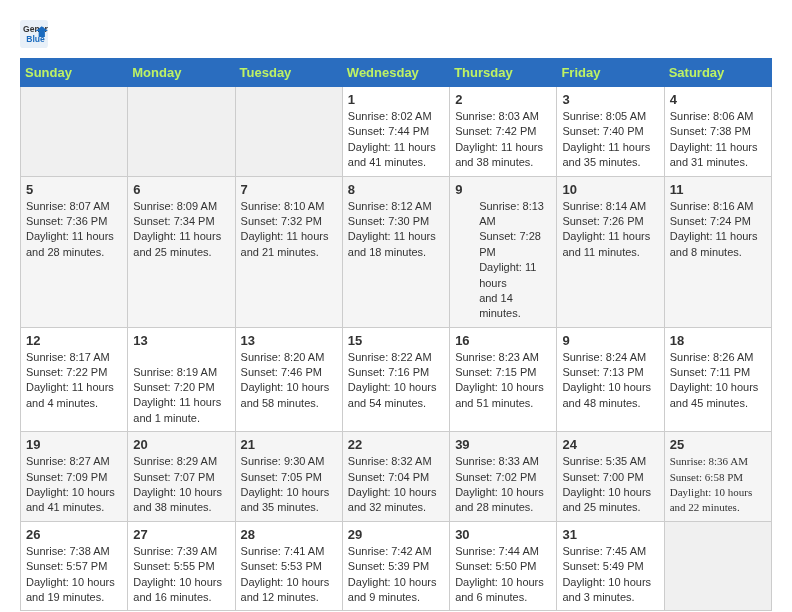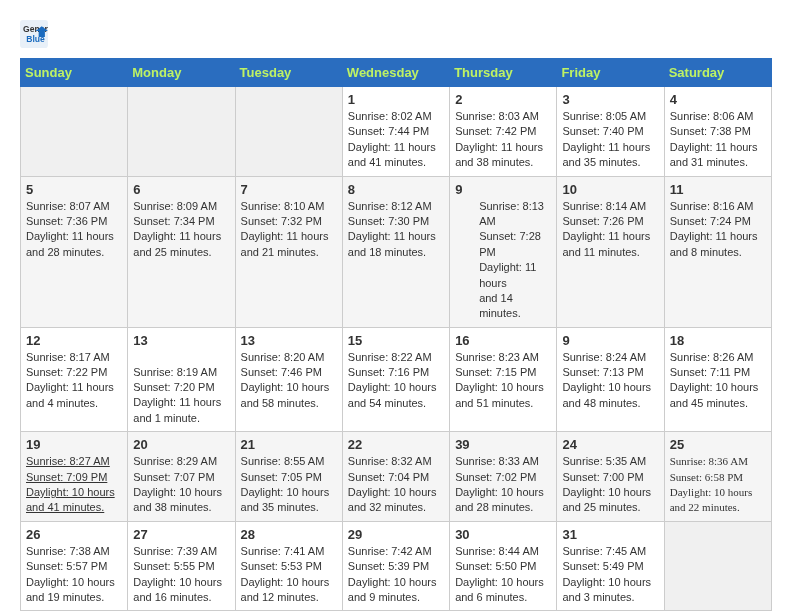--- a/index.html
+++ b/index.html
@@ -247,35 +247,35 @@
           <span class="day-number">18</span>
           <div class="cell-text" style="white-space: pre-wrap;">Sunrise: 8:26 AM
 Sunset: 7:11 PM
 Daylight: 10 hours
 and 45 minutes.</div>
         </td>
       </tr>
       <tr>
         <td>
           <span class="day-number">19</span>
-          <div class="cell-text" style="white-space: pre-wrap; text-decoration: underline;">Sunrise: 8:27 AM
+          <div class="cell-text" style="white-space: pre-wrap;">Sunrise: 8:27 AM
 Sunset: 7:09 PM
 Daylight: 10 hours
 and 41 minutes.</div>
         </td>
         <td>
           <span class="day-number">20</span>
           <div class="cell-text" style="white-space: pre-wrap;">Sunrise: 8:29 AM
 Sunset: 7:07 PM
 Daylight: 10 hours
 and 38 minutes.</div>
         </td>
         <td>
           <span class="day-number">21</span>
-          <div class="cell-text" style="white-space: pre-wrap;">Sunrise: 8:55 AM
+          <div class="cell-text" style="white-space: pre-wrap;">Sunrise: 9:30 AM
 Sunset: 7:05 PM
 Daylight: 10 hours
 and 35 minutes.</div>
         </td>
         <td>
           <span class="day-number">22</span>
           <div class="cell-text" style="white-space: pre-wrap;">Sunrise: 8:32 AM
 Sunset: 7:04 PM
 Daylight: 10 hours
 and 32 minutes.</div>
@@ -326,21 +326,21 @@
         </td>
         <td>
           <span class="day-number">29</span>
           <div class="cell-text" style="white-space: pre-wrap;">Sunrise: 7:42 AM
 Sunset: 5:39 PM
 Daylight: 10 hours
 and 9 minutes.</div>
         </td>
         <td>
           <span class="day-number">30</span>
-          <div class="cell-text" style="white-space: pre-wrap;">Sunrise: 8:44 AM
+          <div class="cell-text" style="white-space: pre-wrap;">Sunrise: 7:44 AM
 Sunset: 5:50 PM
 Daylight: 10 hours
 and 6 minutes.</div>
         </td>
         <td>
           <span class="day-number">31</span>
           <div class="cell-text" style="white-space: pre-wrap;">Sunrise: 7:45 AM
 Sunset: 5:49 PM
 Daylight: 10 hours
 and 3 minutes.</div>

